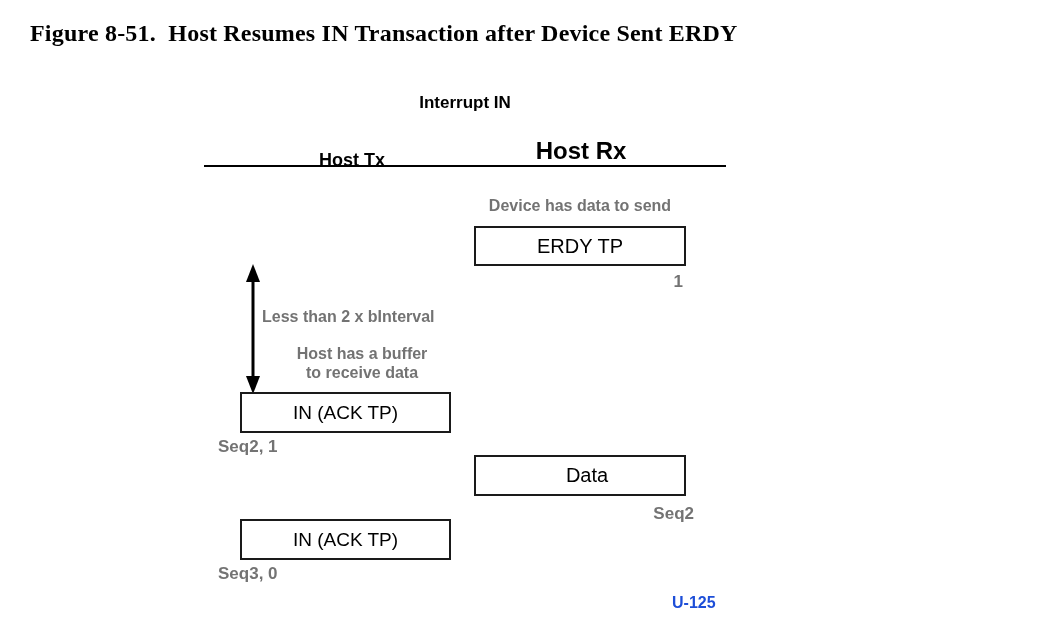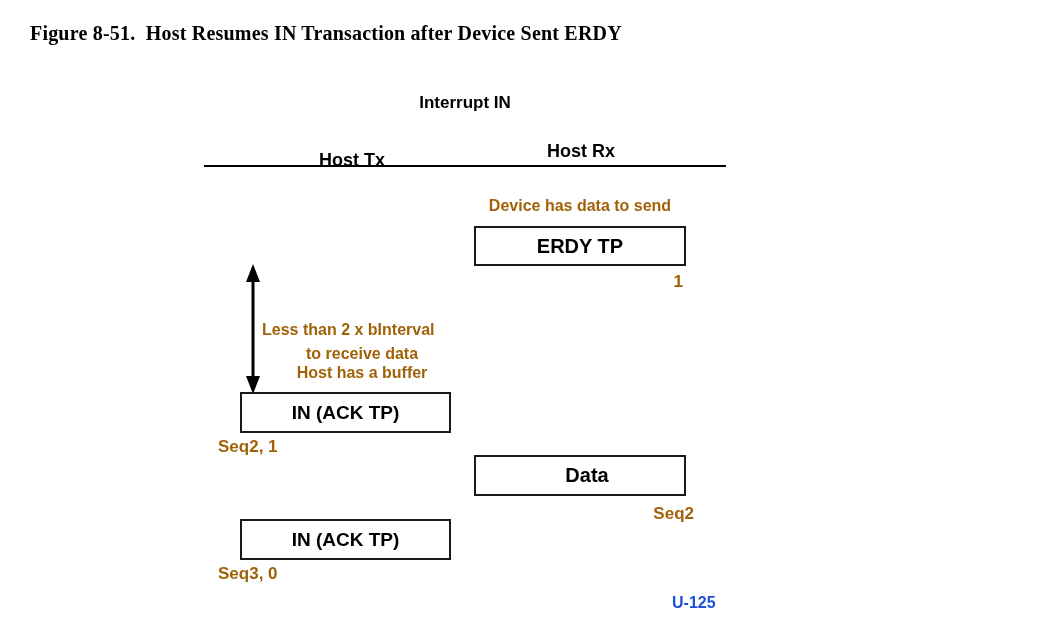--- a/index.html
+++ b/index.html
@@ -20,21 +20,21 @@
     overflow: hidden;
   }
 
   
   .figure-title {
     position: absolute;
     left: 30px;
     top: 20px;
     font-family: "Liberation Serif", serif;
     font-weight: bold;
-    font-size: 20px;
+    font-size: 24px;
     line-height: 26px;
     letter-spacing: 0.2px;
     white-space: pre;
     color: #000000;
   }
 
   
   .diagram-caption {
     position: absolute;
     font-weight: bold;
@@ -53,21 +53,21 @@
     top: 80px;
   }
   #host-tx-label {
     left: 352px;
     top: 137px;
     font-size: 18px;
   }
   #host-rx-label {
     left: 581px;
     top: 128px;
-    font-size: 18px;
+    font-size: 24px;
   }
 
   
   #header-rule {
     position: absolute;
     left: 204px;
     top: 165px;
     width: 522px;
     height: 0;
     border-top: 2px solid #000000;
@@ -75,21 +75,21 @@
 
   
   .msg-box {
     position: absolute;
     border: 2px solid #1a1a1a;
     background: #ffffff;
     box-sizing: border-box;
     display: flex;
     align-items: center;
     justify-content: center;
-    font-weight: bold;
+    font-weight: normal;
     color: #000000;
     white-space: nowrap;
   }
   #erdy-tp-box {
     left: 474px;
     top: 226px;
     width: 212px;
     height: 40px;
     font-size: 20px;
   }
@@ -116,37 +116,36 @@
     font-size: 19px;
   }
 
   
   .annotation {
     position: absolute;
     font-weight: bold;
     font-size: 16px;
     line-height: 19px;
     white-space: nowrap;
-    color: #a16207;
+    color: #737373;
   }
   #device-has-data-label {
     left: 580px;
     top: 196px;
     transform: translateX(-50%);
   }
   #erdy-seq-label {
     left: 683px;
     top: 272px;
     transform: translateX(-100%);
     font-size: 17px;
   }
   #interval-label {
     left: 262px;
     top: 307px;
-    margin-top: 13px;
   }
   #host-buffer-label {
     left: 362px;
     top: 344px;
     transform: translateX(-50%);
     text-align: center;
     line-height: 19px;
     white-space: normal;
     width: 170px;
   }
@@ -211,22 +210,22 @@
 
   <svg id="timing-arrow" viewBox="0 0 24 134">
     <line x1="12" y1="10" x2="12" y2="124" stroke="#000000" stroke-width="3"></line>
     <polygon points="12,2 5,20 19,20" fill="#000000"></polygon>
     <polygon points="12,132 5,114 19,114" fill="#000000"></polygon>
   </svg>
 
   <div class="annotation" id="interval-label">Less than 2 x bInterval</div>
 
   <div class="annotation" id="host-buffer-label">
+    <div>Host has a buffer</div>
     <div>to receive data</div>
-    <div>Host has a buffer</div>
   </div>
 
   <div class="msg-box" id="in-ack-box-1">IN (ACK TP)</div>
 
   <div class="annotation" id="in-ack-seq-label-1">Seq2, 1</div>
 
   <div class="msg-box" id="data-box">Data</div>
 
   <div class="annotation" id="data-seq-label">Seq2</div>
 

